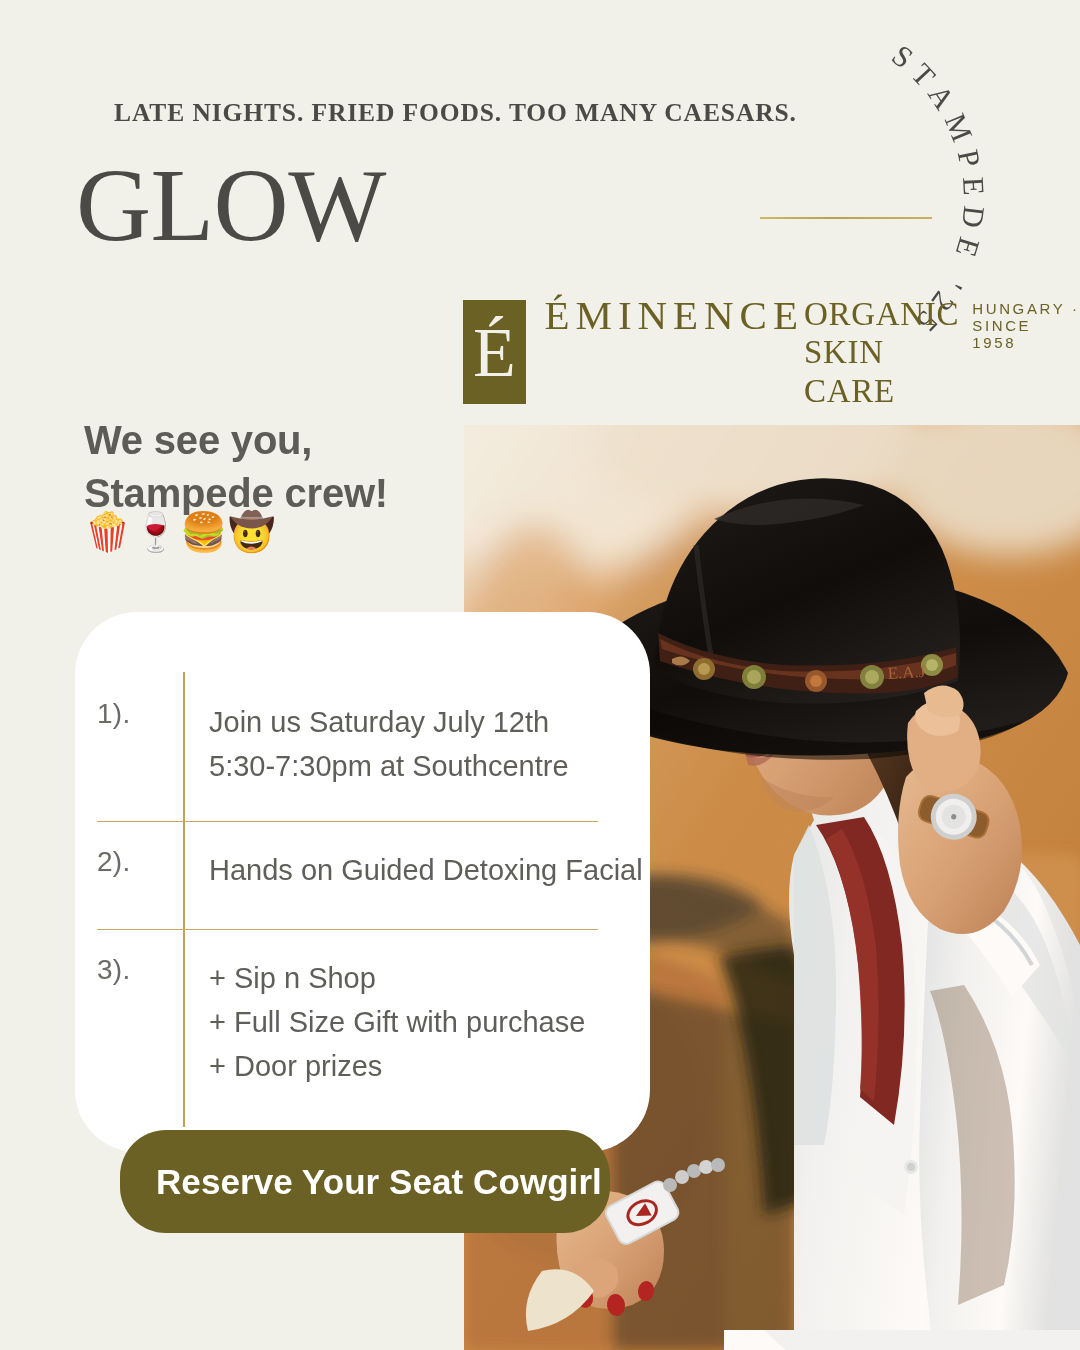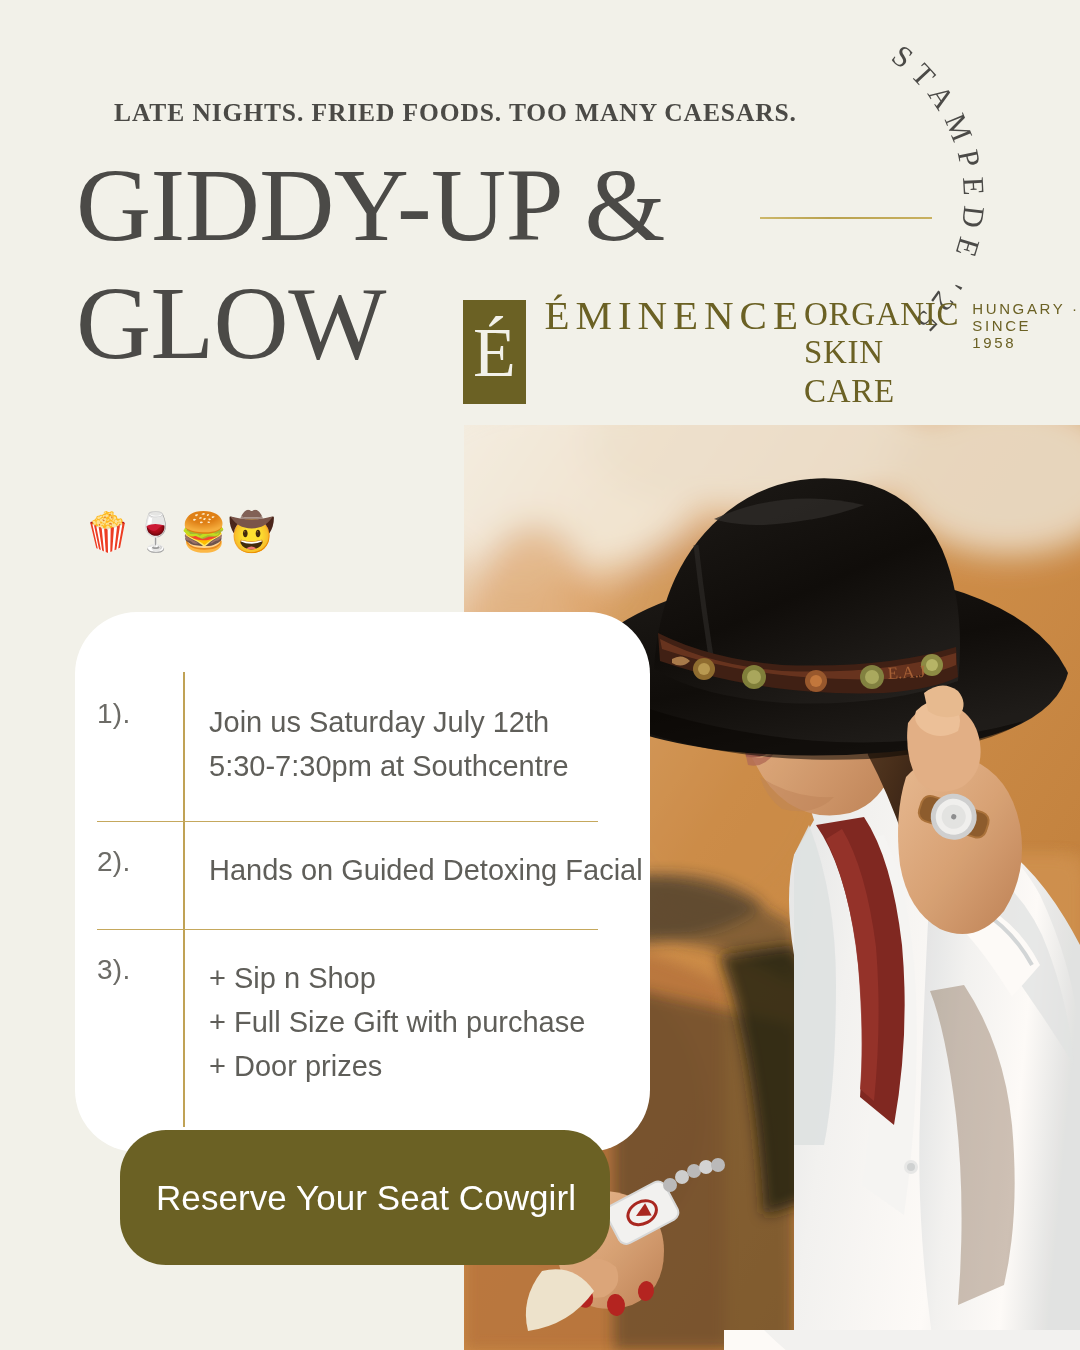--- a/index.html
+++ b/index.html
@@ -184,28 +184,28 @@
   .item-1 .item-body { padding-top:28px; padding-bottom:34px; }
   .item-2 .item-body { padding-top:26px; padding-bottom:38px; }
   .item-3 .item-body { padding-top:26px; padding-bottom:6px; }
   .item-2 .item-num { padding-top:24px; }
   .item-3 .item-num { padding-top:24px; }
 
   
   .cta {
     position:absolute;
     left:120px; top:1130px;
-    width:490px; height:135px;
+    width:490px; height:103px;
     background:#6b6124;
     border-radius:46px;
     display:flex; align-items:center;
     padding-left:36px;
     color:#ffffff;
     font-size:35px;
-    font-weight:normal;
+    font-weight:bold;
     letter-spacing:0.002em;
     cursor:pointer;
   }
 </style>
 </head>
 <body>
 
 <div class="poster">
 
   <div class="photo">
@@ -474,21 +474,20 @@
         <path d="M240 280 L268 286 L276 424 L250 424 Z" fill="#704524"></path>
       </g>
 
       <rect width="616" height="925" fill="#c9823f" opacity="0.045"></rect>
     </svg>
   </div>
 
   <div class="eyebrow">LATE NIGHTS. FRIED FOODS. TOO MANY CAESARS.</div>
 
   <div class="headline">
-    <span class="line">GIDDY-UP &amp;</span>
     <span class="line">GLOW</span>
   </div>
 
   <div class="gold-rule"></div>
 
   <div class="badge">
     <svg viewBox="0 0 206 300">
       <defs>
         <path id="arc" d="M 18 -12 A 170 170 0 0 1 30 268"></path>
       </defs>
@@ -502,20 +501,24 @@
     <div class="logo-mark">
       <span class="e">É</span>
     </div>
     <div class="logo-words">
       <span class="logo-l1">ÉMINENCE</span>
       <span class="logo-l2">ORGANIC SKIN CARE</span>
       <span class="logo-l3">HUNGARY · SINCE 1958</span>
     </div>
   </div>
 
+  <div class="subhead">
+    <span class="line">We see you,</span>
+    <span class="line">Stampede crew!</span>
+  </div>
   <div class="emoji-row">🍿🍷🍔🤠</div>
 
   <div class="card">
     <div class="card-rule-v"></div>
     <div class="items">
 
       <div class="item item-1">
         <div class="item-num">1).</div>
         <div class="item-body">
           <span class="tline">Join us Saturday July 12th</span>

